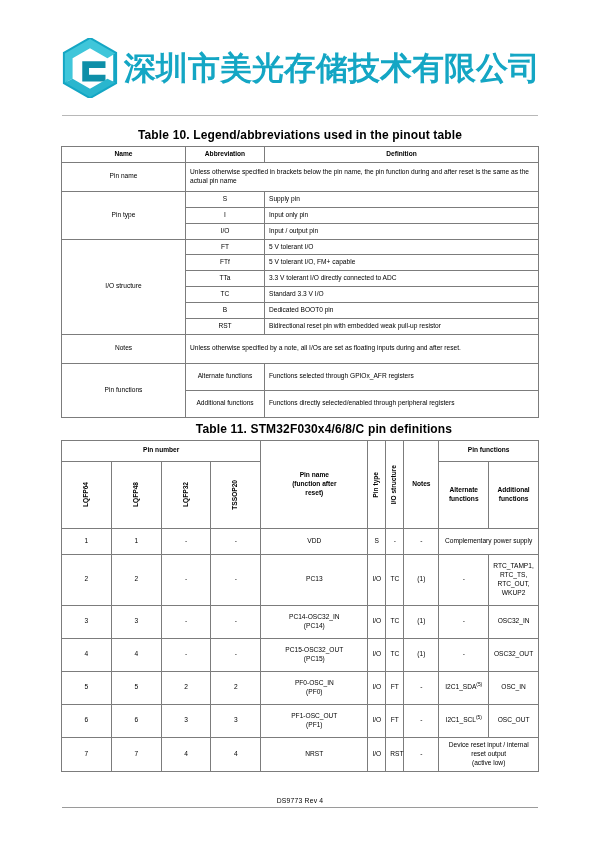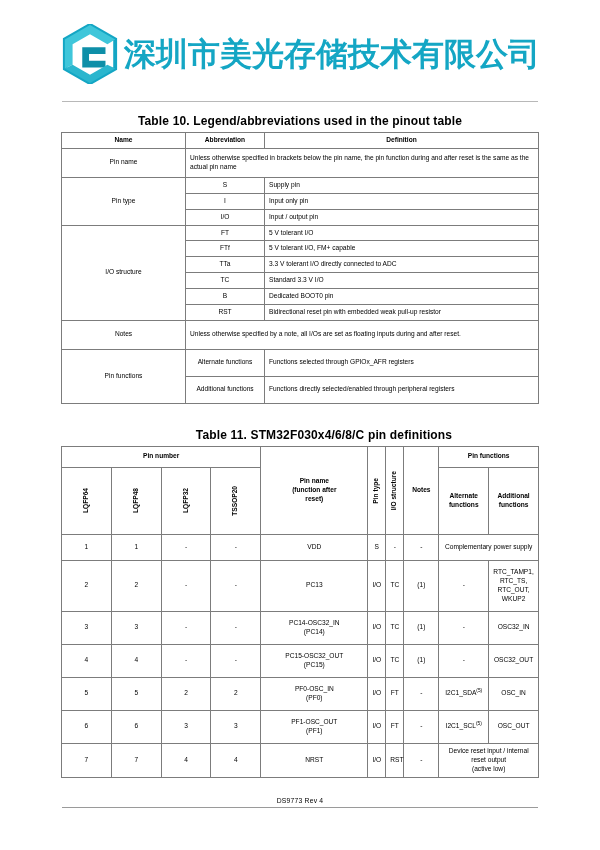--- a/index.html
+++ b/index.html
@@ -11,21 +11,21 @@
     width: 600px;
     height: 850px;
     font-family: "Liberation Sans", sans-serif;
     color: #000000;
     position: relative;
     overflow: hidden;
   }
 
   
   .page-header {
-    padding: 24px 0 0 0;
+    padding: 38px 0 0 0;
     display: flex;
     align-items: center;
     justify-content: flex-start;
     padding-left: 62px;
   }
   .logo-mark {
     width: 56px;
     height: 60px;
     flex: 0 0 auto;
     display: block;
@@ -196,21 +196,21 @@
       <td class="c" style="height:20px;">Alternate functions</td>
       <td class="l">Functions selected through GPIOx_AFR registers</td>
     </tr>
     <tr>
       <td class="c" style="height:20px;">Additional functions</td>
       <td class="l">Functions directly selected/enabled through peripheral registers</td>
     </tr>
   </tbody>
 </table>
 
-<div class="table-caption" style="margin-top:24px;padding-left:48px;">Table 11. STM32F030x4/6/8/C pin definitions</div>
+<div class="table-caption" style="margin-top:4px;padding-left:48px;">Table 11. STM32F030x4/6/8/C pin definitions</div>
 
 <table class="doc t11">
   <thead>
     <tr>
       <th class="c" colspan="4" style="height:14px;">Pin number</th>
       <th rowspan="2" style="width:98px;">
         <div>Pin name</div>
         <div>(function after</div>
         <div>reset)</div>
       </th>

